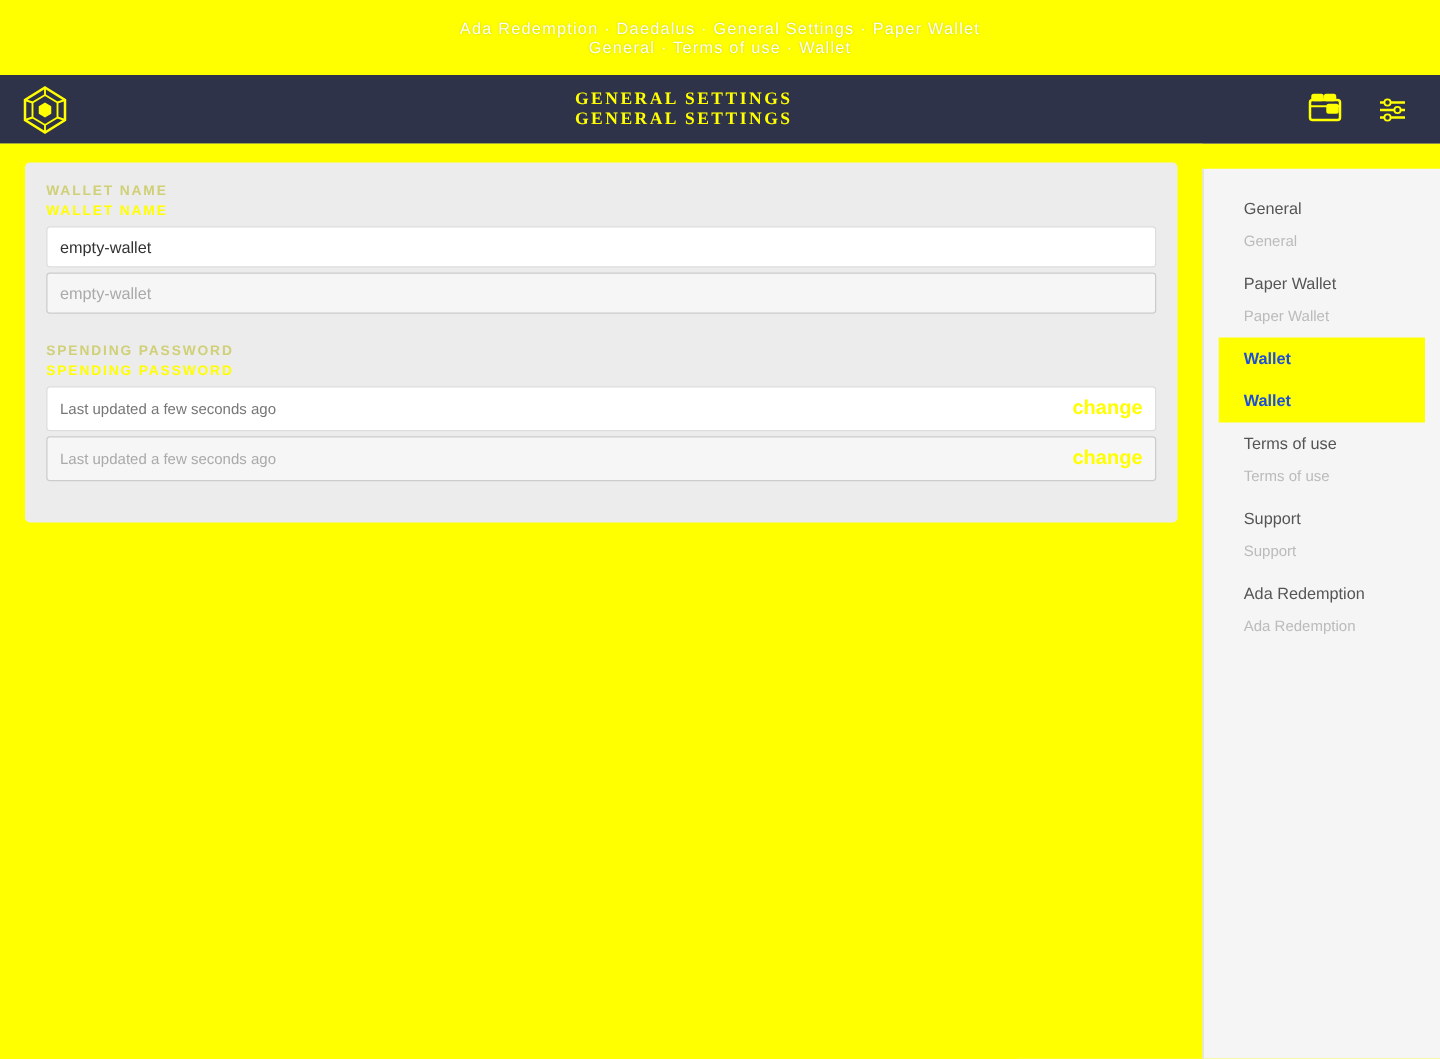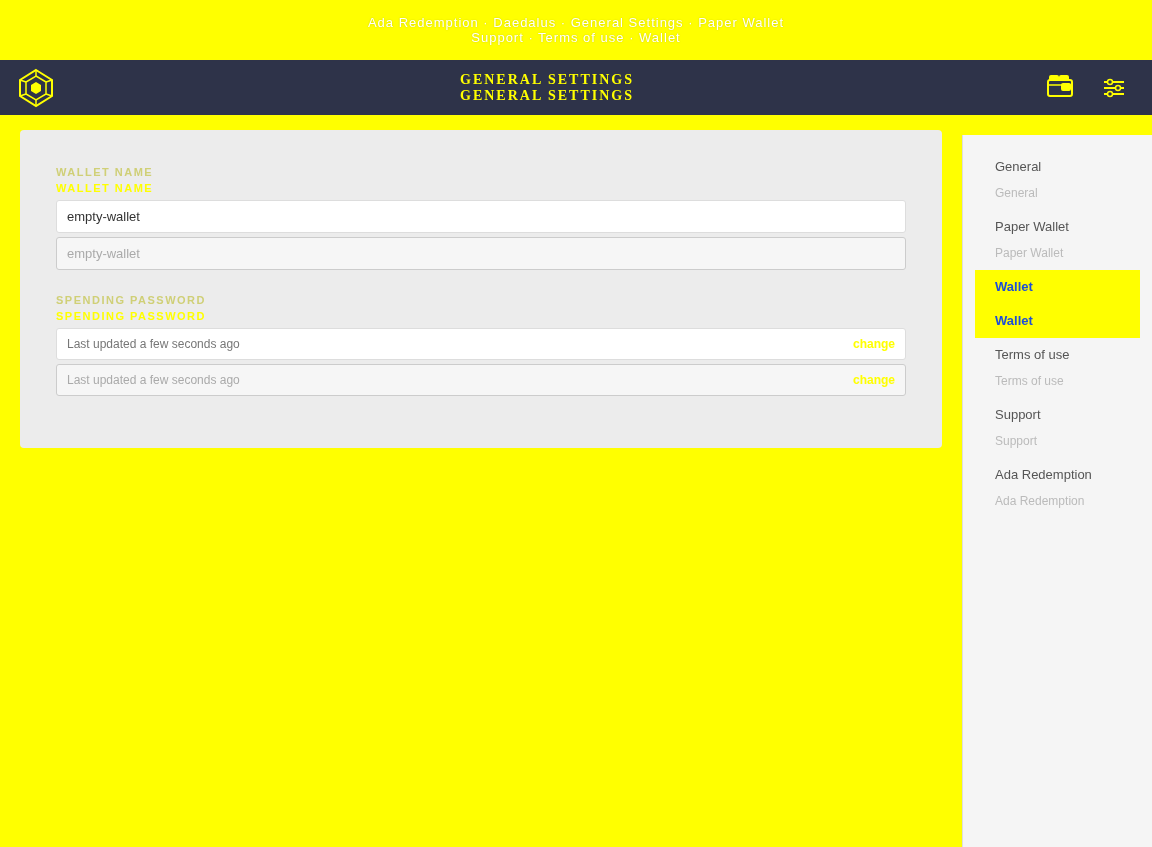--- a/index.html
+++ b/index.html
@@ -96,21 +96,21 @@
     
     .content-area {
       flex: 1;
       padding: 15px 20px;
       background: #ffff00;
     }
 
     .settings-card {
       background: #ececec;
       border-radius: 4px;
-      padding: 36px;
+      padding: 17px;
       margin-bottom: 15px;
     }
 
     .field-label {
       color: #ffff00;
       font-size: 11px;
       font-weight: 700;
       letter-spacing: 1.5px;
       text-transform: uppercase;
       margin-bottom: 6px;
@@ -166,21 +166,21 @@
       width: 100%;
       background: rgba(255,255,255,0.5);
       border: 1px solid #ccc;
       border-radius: 3px;
       padding: 8px 10px;
       font-size: 12px;
       color: #aaa;
     }
     .change-link {
       color: #ffff00;
-      font-size: 12px;
+      font-size: 16px;
       font-weight: 600;
       cursor: pointer;
       text-decoration: none;
     }
 
     .section-gap {
       margin-bottom: 16px;
     }
 
     .save-bar {
@@ -224,21 +224,21 @@
     }
     .sidebar-item.active-yellow {
       background: #ffff00;
     }
   </style>
 </head>
 <body>
 
 <div class="top-banner">
   <span class="top-banner-text">Ada Redemption · Daedalus · General Settings · Paper Wallet</span>
-  <span class="top-banner-text">Support · Terms of use · Wallet</span>
+  <span class="top-banner-text">General · Terms of use · Wallet</span>
 </div>
 
 <nav class="navbar">
   <div class="navbar-logo">
     <div class="logo-icon">
       <svg viewBox="0 0 40 40" fill="#ffff00" xmlns="http://www.w3.org/2000/svg">
         <polygon points="20,2 36,12 36,28 20,38 4,28 4,12" fill="none" stroke="#ffff00" stroke-width="2"></polygon>
         <polygon points="20,8 30,14 30,26 20,32 10,26 10,14" fill="none" stroke="#ffff00" stroke-width="1.5"></polygon>
         <polygon points="20,14 25,17 25,23 20,26 15,23 15,17" fill="#ffff00"></polygon>
         <line x1="20" y1="2" x2="20" y2="8" stroke="#ffff00" stroke-width="1.5"></line>

